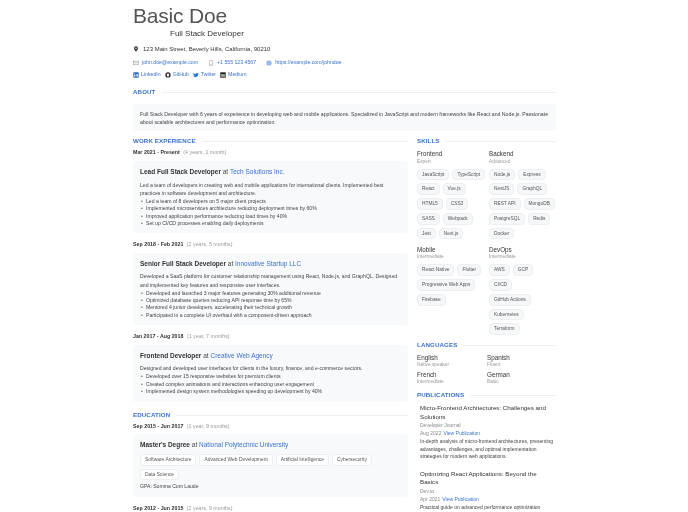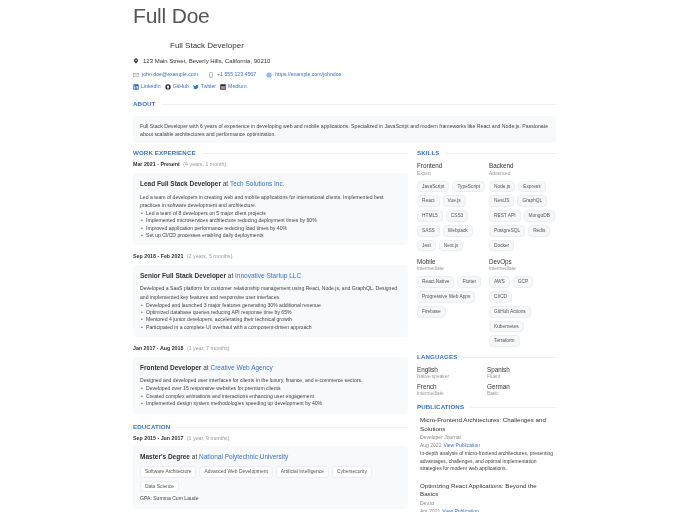--- a/index.html
+++ b/index.html
@@ -1,20 +1,20 @@
 <!DOCTYPE html>
 <html><head>
 <meta charset="utf-8">
 <style>
   * { box-sizing: border-box; margin: 0; padding: 0; }
   html, body { width: 688px; height: 512px; overflow: hidden; background: #ffffff; }
   body { font-family: "Liberation Sans", sans-serif; color: #333; font-size: 5.6px; line-height: 1.45; }
   .page { position: absolute; left: 133px; top: 0; width: 423px; }
   .name { font-size: 21px; font-weight: 300; color: #555; line-height: 1; margin-top: 5px; letter-spacing: -0.2px; }
-  .role { font-size: 8px; color: #333; margin-top: 14px; padding-left: 37px; }
+  .role { font-size: 8px; color: #333; margin-top: 2px; padding-left: 37px; }
   .addr { display: flex; align-items: center; gap: 4px; margin-top: 5px; font-size: 6px; color: #333; }
   .contacts { display: flex; align-items: center; gap: 10px; margin-top: 6px; font-size: 5.2px; color: #3b73c9; }
   .contacts .c { display: flex; align-items: center; gap: 3px; }
   .contacts .c.phone span.t { color: #3b73c9; }
   .socials { display: flex; align-items: center; gap: 4px; margin-top: 4px; font-size: 5.2px; color: #3b73c9; }
   .socials .s { display: flex; align-items: center; gap: 2px; }
   .ico { display: inline-block; width: 6px; height: 6px; flex: none; }
   .sect { display: flex; align-items: center; gap: 6px; color: #3b73c9; font-weight: bold; font-size: 6.2px; letter-spacing: 0.1px; }
   .sect .rule { flex: 1; height: 1px; background: #eceff3; }
   .about-h { margin-top: 10px; }
@@ -49,21 +49,21 @@
   .pub-src { font-size: 5px; color: #888; margin-top: 1px; }
   .pub-meta { font-size: 5px; color: #888; margin-top: 1px; }
   .pub-meta .link { color: #3b73c9; margin-left: 2px; }
   .pub-desc { font-size: 5px; color: #444; margin-top: 1px; line-height: 1.5; }
 </style>
 </head>
 <body>
 
 <div class="page">
 
-  <div class="name">Full Doe</div>
+  <div class="name">Basic Doe</div>
   <div class="role">Full Stack Developer</div>
   <div class="addr">
     <svg class="ico" viewBox="0 0 10 10">
         <path d="M5 0.5a3.3 3.3 0 0 0-3.3 3.3C1.7 6.3 5 9.5 5 9.5s3.3-3.2 3.3-5.7A3.3 3.3 0 0 0 5 0.5zm0 4.6a1.3 1.3 0 1 1 0-2.6 1.3 1.3 0 0 1 0 2.6z" fill="#333"></path>
       </svg>
     <span>123 Main Street, Beverly Hills, California, 90210</span>
   </div>
   <div class="contacts">
     <span class="c">
       <svg class="ico" viewBox="0 0 10 10">

